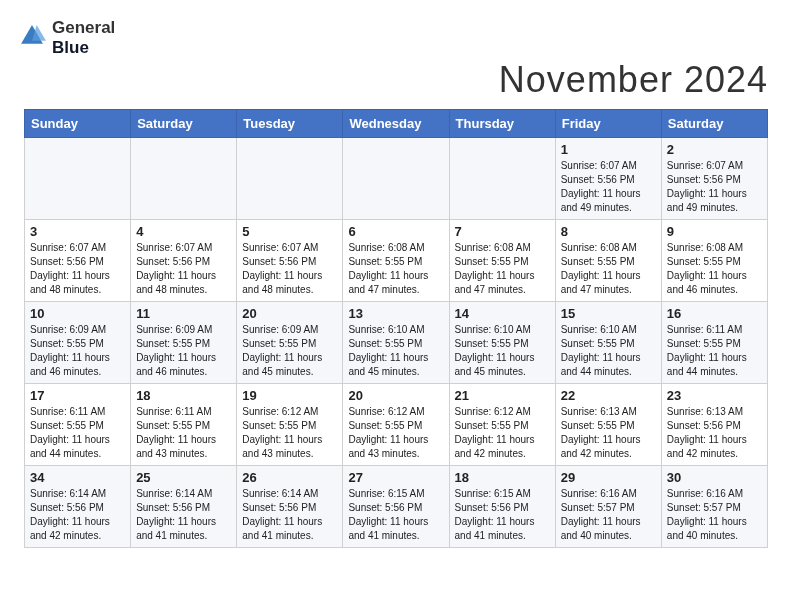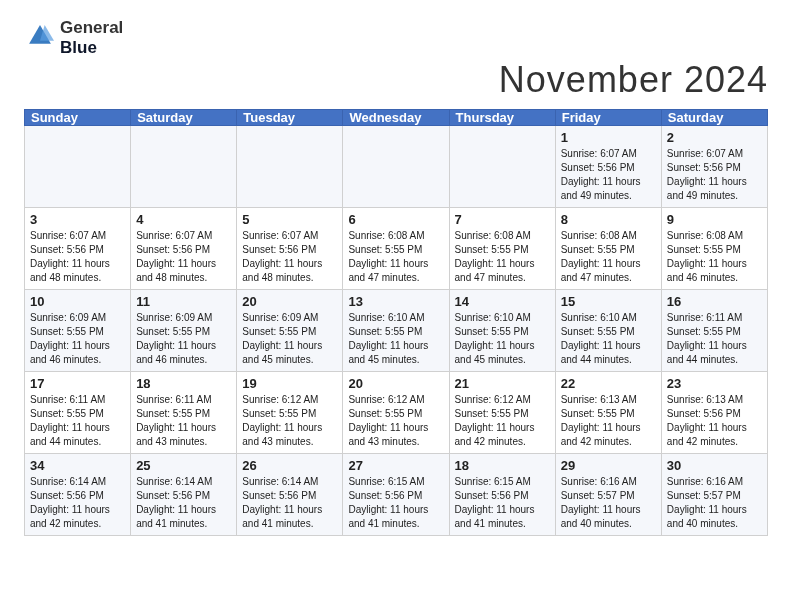--- a/index.html
+++ b/index.html
@@ -7,21 +7,21 @@
       font-family: Arial, sans-serif;
       background: #fff;
       width: 792px;
       min-height: 612px;
       padding: 0;
     }
     .header {
       display: flex;
       justify-content: space-between;
       align-items: flex-start;
-      padding: 18px 24px 8px 24px;
+      padding: 18px 24px 8px 16px;
     }
     .logo-area {
       display: flex;
       align-items: center;
       gap: 0;
     }
     .logo-icon {
       width: 28px;
       height: 28px;
       margin-left: 2px;
@@ -46,21 +46,21 @@
     }
     table {
       width: 100%;
       border-collapse: collapse;
     }
     thead th {
       background-color: #4472c4;
       color: #fff;
       font-size: 13px;
       font-weight: bold;
-      padding: 0 6px;
+      padding: 6px 6px;
       text-align: left;
       border: 1px solid #3a63b0;
     }
     tbody td {
       border: 1px solid #d0d0d0;
       vertical-align: top;
       padding: 4px 5px;
       font-size: 10.5px;
       color: #222;
       background: #fff;

